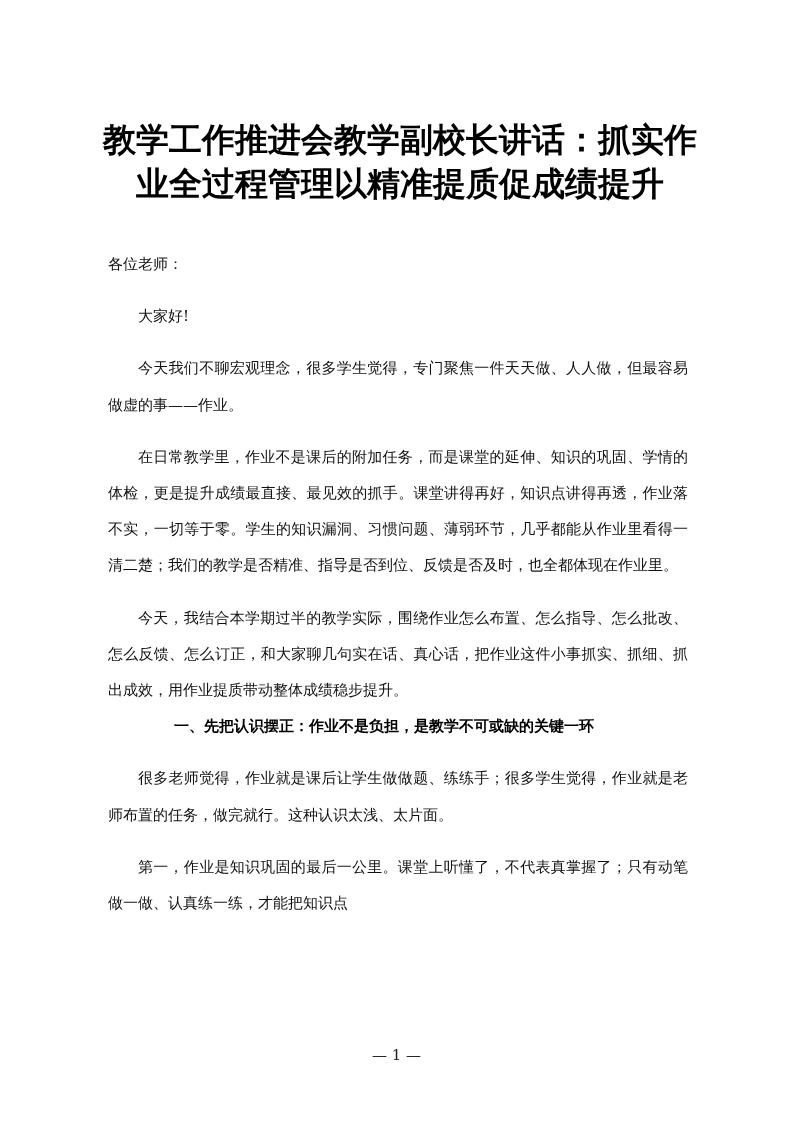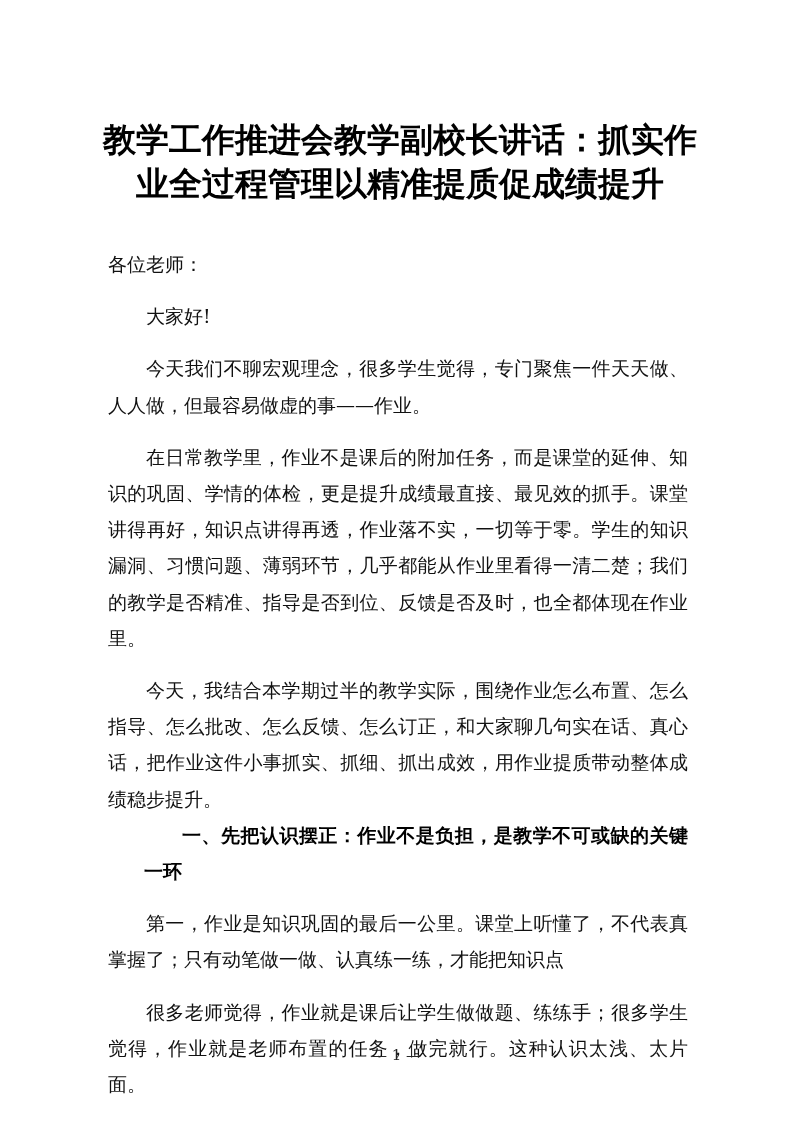--- a/index.html
+++ b/index.html
@@ -5,21 +5,21 @@
   html, body { margin: 0; padding: 0; background: #ffffff; }
   body { width: 793px; height: 1122px; position: relative; overflow: hidden; }
   .page { position: absolute; left: 0; top: 10px; width: 671px; height: 1122px; background: #fff; }
   .title {
     position: absolute; left: 100px; width: 600px; top: 108px;
     text-align: center; font-family: "DejaVu Sans", sans-serif; font-weight: bold;
     font-size: 33px; line-height: 44px; color: #000; letter-spacing: 0px;
   }
   .body {
     position: absolute; left: 108px; width: 580px; top: 236px;
-    font-family: "DejaVu Serif", serif; font-size: 19px; line-height: 36.2px;
+    font-family: "DejaVu Serif", serif; font-size: 15px; line-height: 36.2px;
     color: #111; text-align: justify; text-justify: inter-character;
   }
   .body p { margin: 0; }
   .body p.indent { text-indent: 2em; margin-top: 16px; }
   .body p.heading { font-family: "DejaVu Sans", sans-serif; font-weight: bold; text-indent: 2em; color: #000; margin-left: 36px; }
   .page-num {
     position: absolute; top: 1036px; left: 0; width: 793px; text-align: center;
     font-family: "DejaVu Serif", serif; font-size: 15px; color: #222;
   }
 </style>
@@ -29,18 +29,18 @@
 <div class="page">
   <div class="title">教学工作推进会教学副校长讲话：抓实作业全过程管理以精准提质促成绩提升</div>
 
   <div class="body">
     <p>各位老师：</p>
     <p class="indent">大家好!</p>
     <p class="indent">今天我们不聊宏观理念，很多学生觉得，专门聚焦一件天天做、人人做，但最容易做虚的事——作业。</p>
     <p class="indent">在日常教学里，作业不是课后的附加任务，而是课堂的延伸、知识的巩固、学情的体检，更是提升成绩最直接、最见效的抓手。课堂讲得再好，知识点讲得再透，作业落不实，一切等于零。学生的知识漏洞、习惯问题、薄弱环节，几乎都能从作业里看得一清二楚；我们的教学是否精准、指导是否到位、反馈是否及时，也全都体现在作业里。</p>
     <p class="indent">今天，我结合本学期过半的教学实际，围绕作业怎么布置、怎么指导、怎么批改、怎么反馈、怎么订正，和大家聊几句实在话、真心话，把作业这件小事抓实、抓细、抓出成效，用作业提质带动整体成绩稳步提升。</p>
     <p class="heading">一、先把认识摆正：作业不是负担，是教学不可或缺的关键一环</p>
+    <p class="indent">很多老师觉得，作业就是课后让学生做做题、练练手；很多学生觉得，作业就是老师布置的任务，做完就行。这种认识太浅、太片面。</p>
     <p class="indent">第一，作业是知识巩固的最后一公里。课堂上听懂了，不代表真掌握了；只有动笔做一做、认真练一练，才能把知识点</p>
-    <p class="indent">很多老师觉得，作业就是课后让学生做做题、练练手；很多学生觉得，作业就是老师布置的任务，做完就行。这种认识太浅、太片面。</p>
   </div>
 
   <div class="page-num">— 1 —</div>
 </div>
 
 </body></html>

